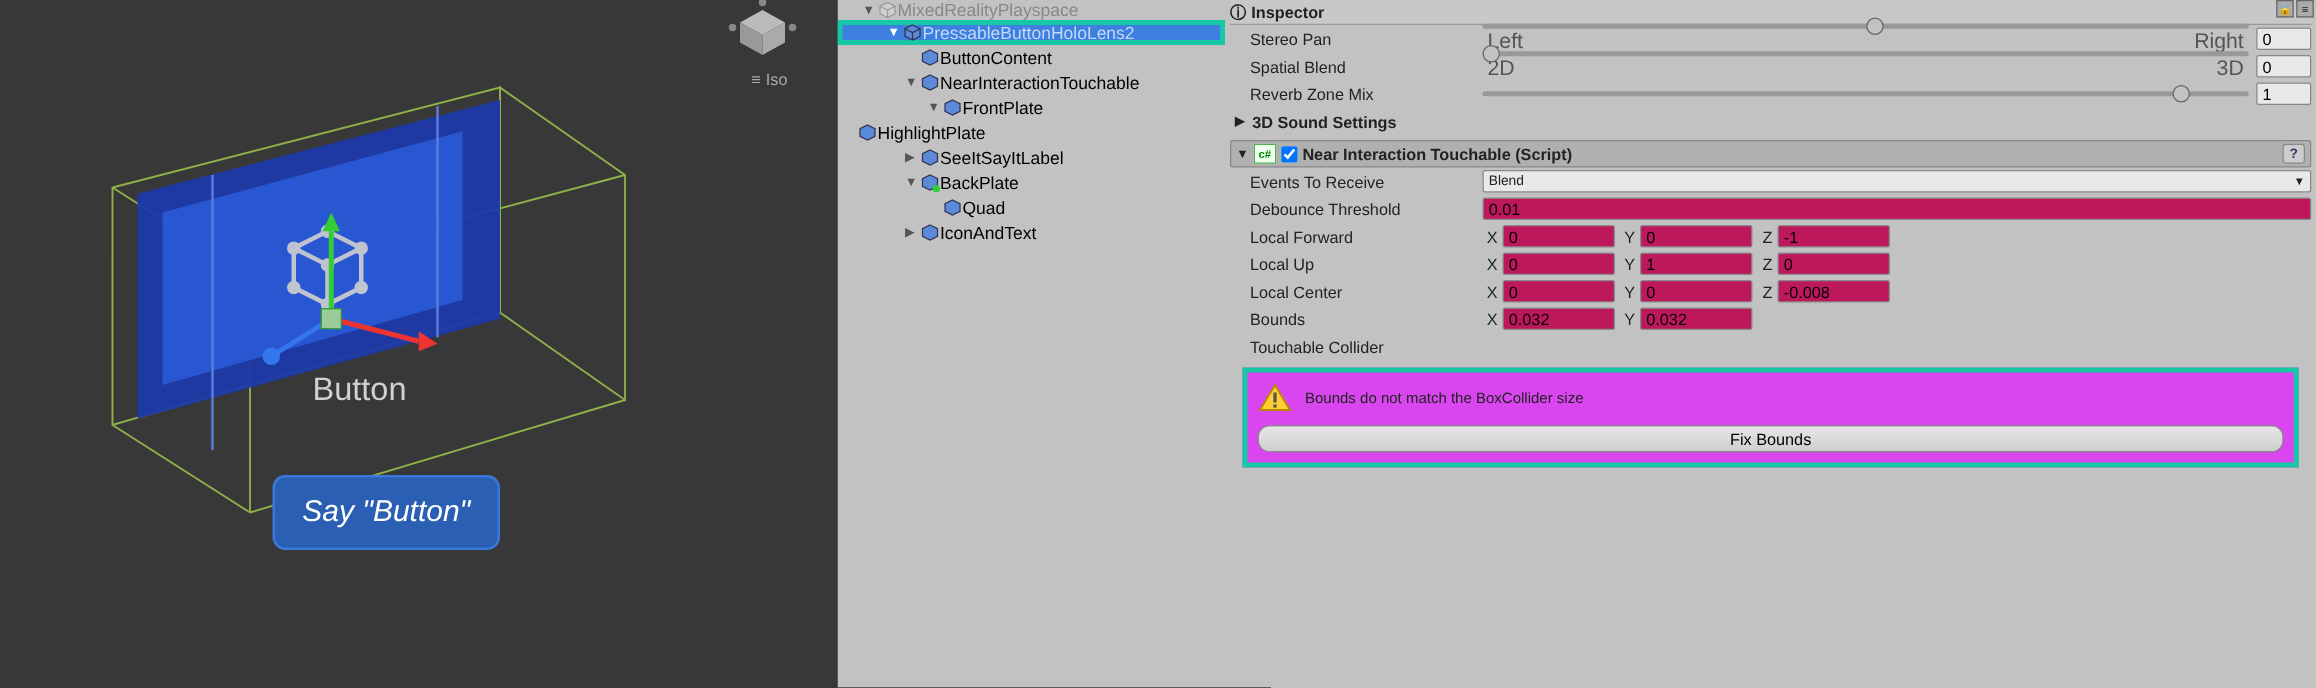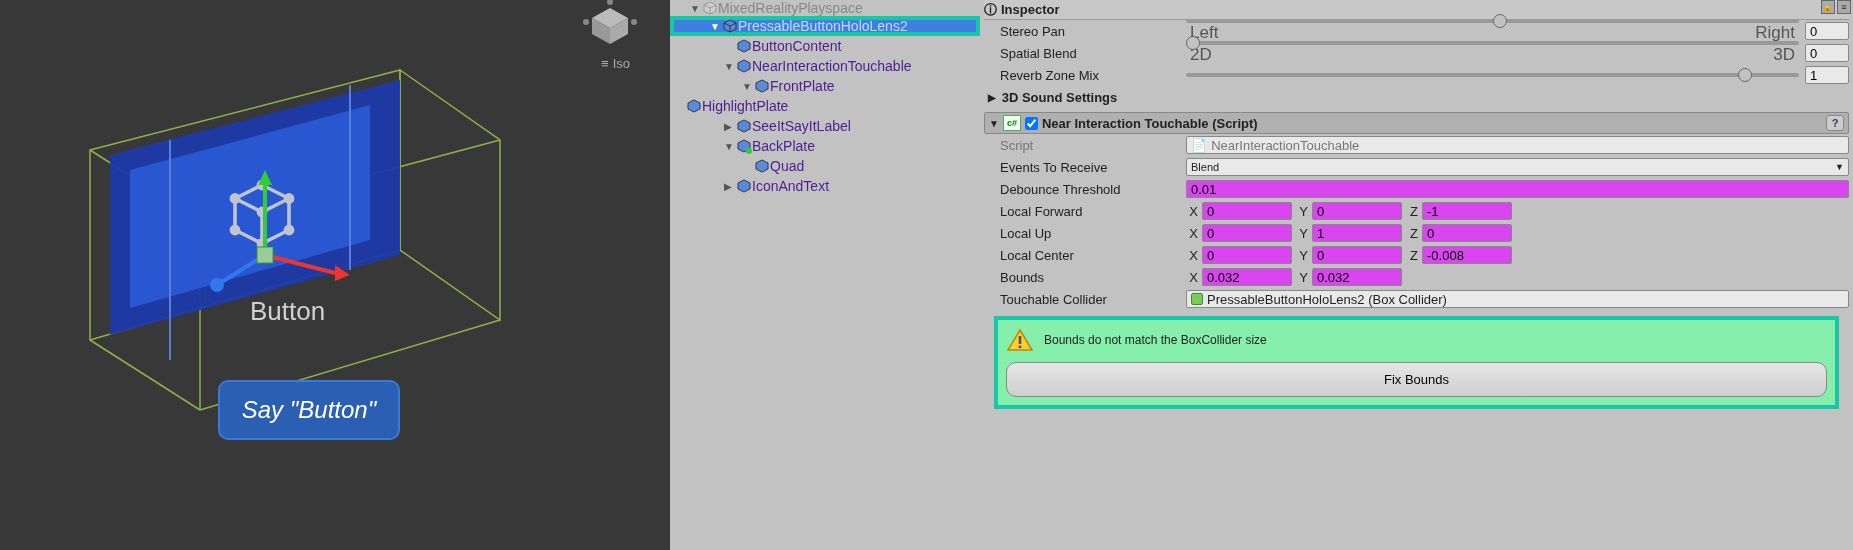--- a/index.html
+++ b/index.html
@@ -12,60 +12,60 @@
 .scene svg.box3d { position: absolute; top: 60px; left: 40px; }
 
 .say-button { position: absolute; left: 218px; top: 380px; width: 182px; height: 60px; background: #2a5fb3; border: 2px solid #3a78d9; border-radius: 10px; display:flex; align-items:center; justify-content:center; color:#fff; font-size: 24px; font-style: italic; }
 
 
 .hierarchy { width: 310px; height: 550px; background: #c2c2c2; font-size: 14px; color: #444; padding-top: 0; }
 .hrow { display:flex; align-items:center; height: 20px; padding-left: 4px; white-space: nowrap; }
 .hrow.sel { background: #3d80df; color: #fff; border: 4px solid #18c7a5; border-left-width: 4px; }
 .hrow .arrow { width: 10px; margin-right: 2px; font-size: 10px; color: #555; }
 .hrow.sel .arrow { color: #fff; }
-.hrow .lbl { color: #4c1d95; }
+.hrow .lbl { color: #000000; }
 .hrow.sel .lbl { color: #c5d8f7; }
 .ind1 { padding-left: 20px; }
 .ind2 { padding-left: 36px; }
 .ind3 { padding-left: 54px; }
 .ind4 { padding-left: 72px; }
 .ind5 { }
 
 
 .inspector { flex: 1; height: 550px; background: #c2c2c2; font-size: 13px; color: #222; padding: 0 4px; position: relative; }
 .insp-head { display:flex; align-items:center; height: 20px; background: #c8c8c8; border-bottom: 1px solid #999; font-weight: bold; }
 .insp-head .i-icon { margin-right: 4px; font-weight: bold; }
 .insp-tools { position:absolute; right:2px; top:0; display:flex; gap:2px; }
 .insp-tools .t { width:14px; height:14px; background:#aaa; border:1px solid #666; font-size:9px; display:flex;align-items:center;justify-content:center;}
 
 .prop-row { display:flex; align-items:center; height: 22px; padding-left: 16px; }
 .prop-row .plabel { width: 186px; }
-.prop-row input[type=text], .prop-row .numbox { flex:1; height:18px; background:#d946ef; border:1px solid #888; border-radius:2px; padding:0 4px; font-size:13px; }
+.prop-row input[type=text], .prop-row .numbox { flex:1; height:18px; background:#be185d; border:1px solid #888; border-radius:2px; padding:0 4px; font-size:13px; }
 .slider-wrap { flex:1; display:flex; align-items:center; gap:6px; }
 .slider-track { flex:1; height:4px; background:#999; position:relative; border-radius:2px; }
 .slider-knob { position:absolute; top:-5px; width:14px; height:14px; background:#c2c2c2; border:1px solid #666; border-radius:50%; }
 .slider-below { display:flex; justify-content:space-between; font-size:17px; color:#555; padding: 0 4px; }
 .numbox-small { width: 44px; height:18px; background:#e9e9e9; border:1px solid #888; border-radius:2px; padding:0 4px; font-size:13px; }
 
 .comp-header { display:flex; align-items:center; height: 22px; background: #b0b0b0; border: 1px solid #888; border-radius:2px; font-weight: bold; margin-top:4px; }
 .comp-header .arrow { margin: 0 4px; font-size:10px; }
 .comp-header .csicon { display:inline-flex; width:18px; height:16px; background:#efe; border:1px solid #5a5; font-size:9px; align-items:center; justify-content:center; color:#080; margin-right:4px;}
 .comp-header input[type=checkbox]{ margin-right:4px; }
 .comp-header .help { margin-left:auto; margin-right:4px; width:18px; height:16px; background:#ccc; border:1px solid #888; border-radius:3px; font-size:11px; display:flex;align-items:center;justify-content:center; color:#336;}
 
 .vec3 { display:flex; align-items:center; gap:4px; }
 .vec3 .axis { width:12px; text-align:right; }
 .vec3 .numbox { width: 90px; flex:none; }
 .obj-field { flex:1; height:18px; background:#e9e9e9; border:1px solid #888; border-radius:2px; padding:0 4px; font-size:13px; display:flex; align-items:center; gap:4px; }
 .obj-field .dot { width:12px; height:12px; background:#7c5; border:1px solid #484; border-radius:2px; }
 
-.warn-box { margin: 6px 10px 2px 10px; border: 4px solid #18c7a5; padding: 8px; background:#86efac; }
+.warn-box { margin: 6px 10px 2px 10px; border: 4px solid #18c7a5; padding: 8px; background:#d946ef; }
 .warn-inner { display:flex; align-items:center; gap:10px; margin-bottom: 10px; }
 .warn-icon { width:28px; height:24px; }
-.fix-btn { width: 100%; height: 35px; background: linear-gradient(#e6e6e6,#cfcfcf); border:1px solid #888; border-radius: 10px; font-size: 13px; }
+.fix-btn { width: 100%; height: 22px; background: linear-gradient(#e6e6e6,#cfcfcf); border:1px solid #888; border-radius: 10px; font-size: 13px; }
 
 .cube-icon { width:16px; height:16px; }
 </style>
 </head>
 <body>
 
 <div class="scene">
   <svg class="gizmo" width="60" height="50" viewBox="0 0 60 50">
     <polygon points="30,8 48,18 30,28 12,18" fill="#bbb"></polygon>
     <polygon points="12,18 30,28 30,44 12,34" fill="#999"></polygon>
@@ -261,27 +261,20 @@
   </div>
 
   <div class="comp-header">
     <span class="arrow">▼</span>
     <span class="csicon">c#</span>
     <input type="checkbox" checked="" style="">
     <span>Near Interaction Touchable (Script)</span>
     <span class="help">?</span>
   </div>
 
-  <div class="prop-row">
-    <div class="plabel" style="color:#777">Script</div>
-    <div class="obj-field" style="color:#777">
-      <span>📄</span>
-      <span>NearInteractionTouchable</span>
-    </div>
-  </div>
 
   <div class="prop-row">
     <div class="plabel">Events To Receive</div>
     <div class="obj-field" style="font-size:11px;">
       <span>Blend</span>
       <span style="margin-left:auto; font-size:9px;">▼</span>
     </div>
   </div>
 
   <div class="prop-row">
@@ -330,24 +323,20 @@
     <div class="vec3">
       <span class="axis">X</span>
         <input class="numbox" style="width: 90px;" value="0.032">
       <span class="axis">Y</span>
         <input class="numbox" style="width: 90px;" value="0.032">
     </div>
   </div>
 
   <div class="prop-row">
     <div class="plabel">Touchable Collider</div>
-    <div class="obj-field">
-      <span class="dot"></span>
-      <span>PressableButtonHoloLens2 (Box Collider)</span>
-    </div>
   </div>
 
   <div class="warn-box">
     <div class="warn-inner">
       <svg class="warn-icon" viewBox="0 0 28 24">
         <polygon points="14,2 26,22 2,22" fill="#ffcc33" stroke="#b88a00" stroke-width="1.5"></polygon>
         <rect x="12.7" y="8" width="2.6" height="8" fill="#555"></rect>
         <rect x="12.7" y="17.5" width="2.6" height="2.6" fill="#555"></rect>
       </svg>
       <span style="font-size:12px;">Bounds do not match the BoxCollider size</span>

